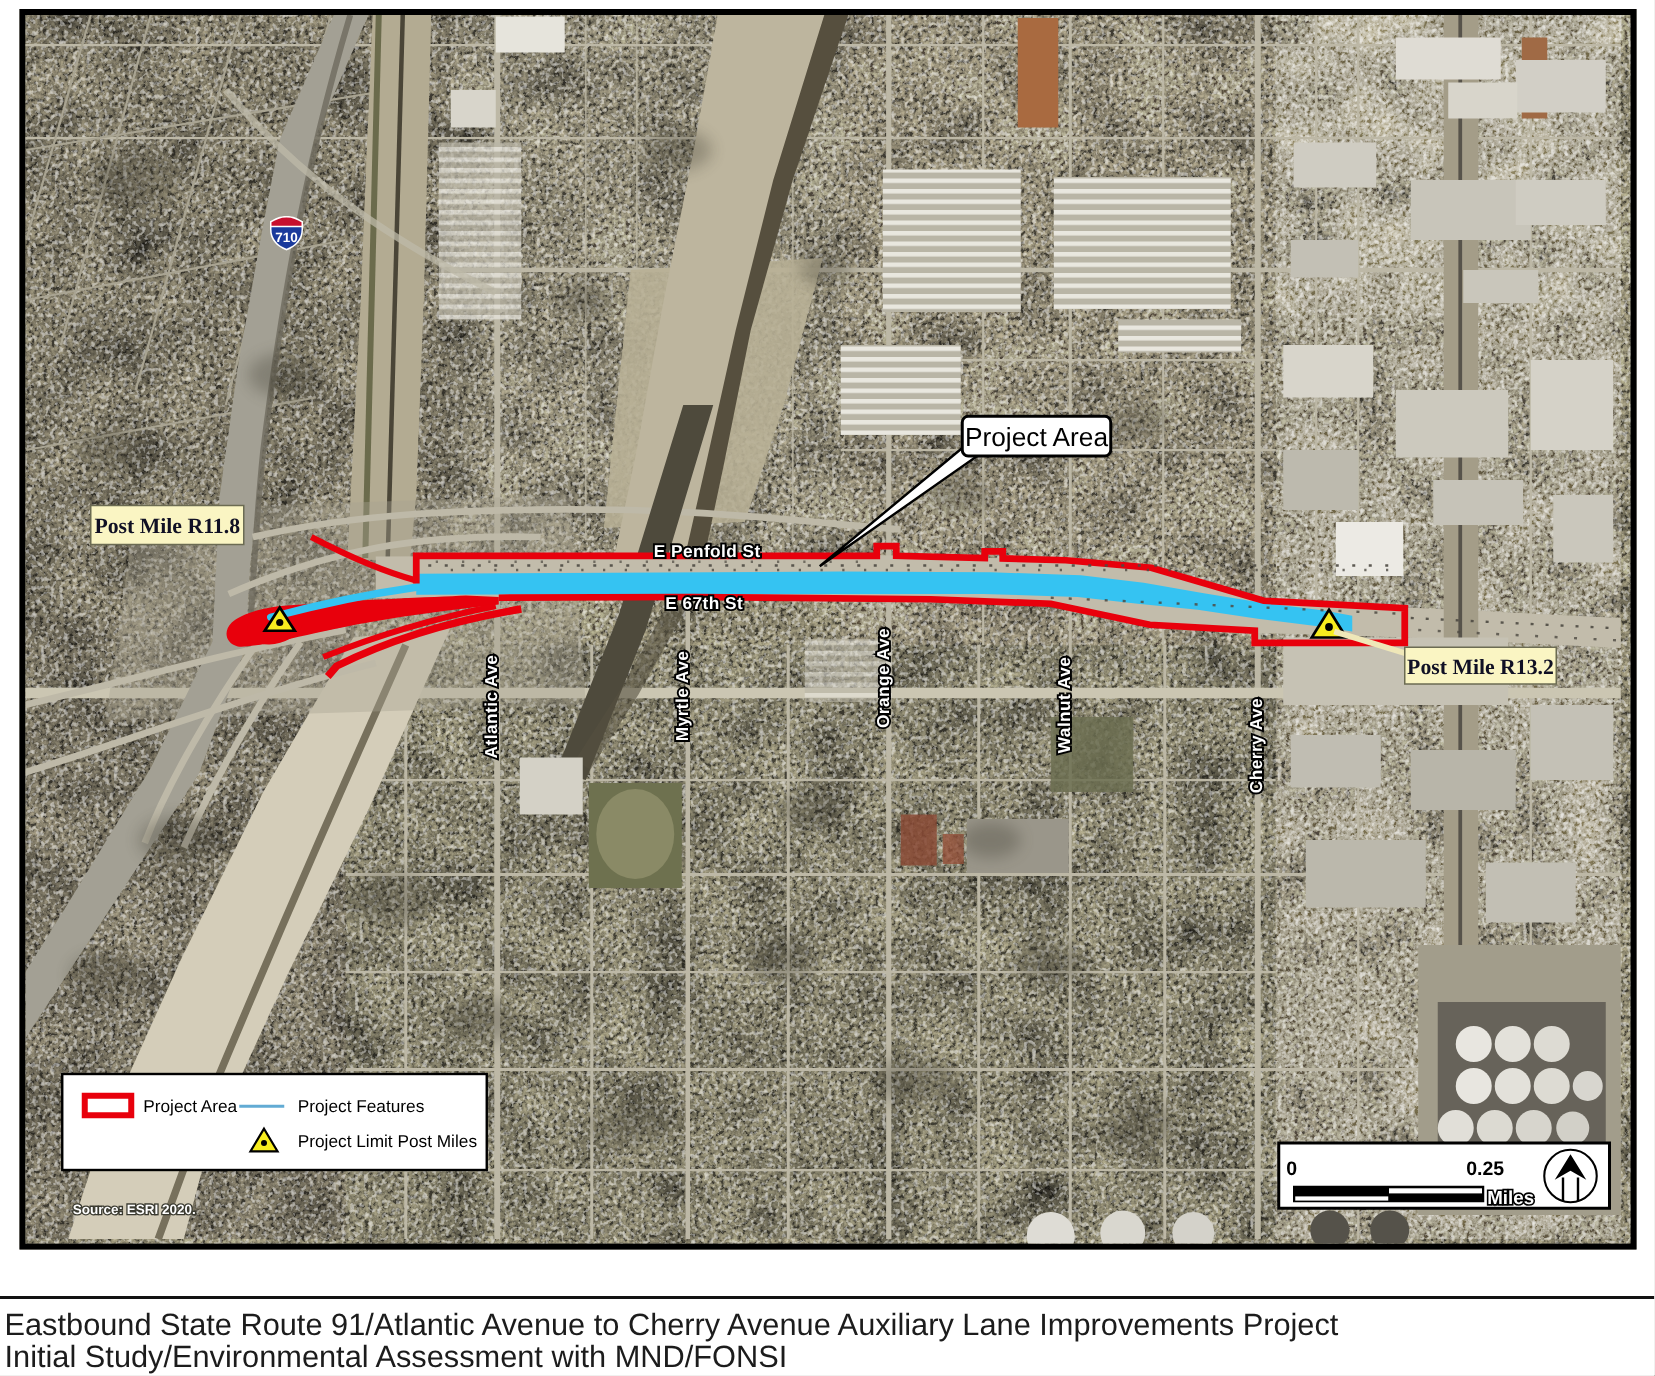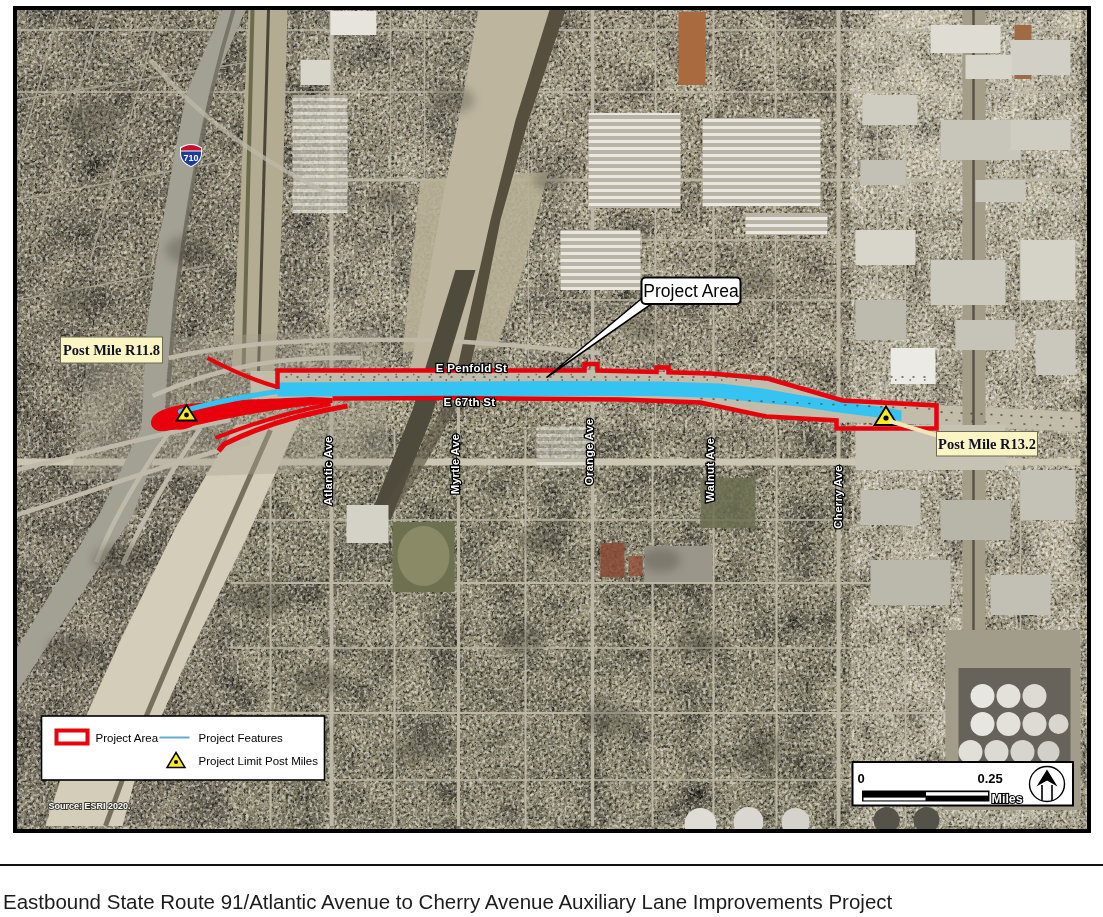--- a/index.html
+++ b/index.html
@@ -358,15 +358,16 @@
 
 <circle cx="1046.5" cy="784" r="17.5" fill="#fff" stroke="#000" stroke-width="1.4"></circle>
 <path d="M 1046.5,769.5 L 1057,786.5 L 1046.5,780.5 L 1036,786.5 Z" fill="#000"></path>
 <path d="M 1041.5,785 L 1041.5,801 M 1051.5,785 M 1051.5,785 L 1051.5,801" stroke="#000" stroke-width="1.6"></path>
 </g>
 </svg>
 </div>
 
 <div id="sep"></div>
 
-<div class="cap" style="top:891px;">Eastbound State Route 91/Atlantic Avenue to Cherry Avenue Auxiliary Lane Improvements Project</div>
-
+<div class="cap" style="top:873px;">Eastbound State Route 91/Atlantic Avenue to Cherry Avenue Auxiliary Lane Improvements Project</div>
+
+<div class="cap" style="top:894px;">Initial Study/Environmental Assessment with MND/FONSI</div>
 </div>
 
 </body></html>

